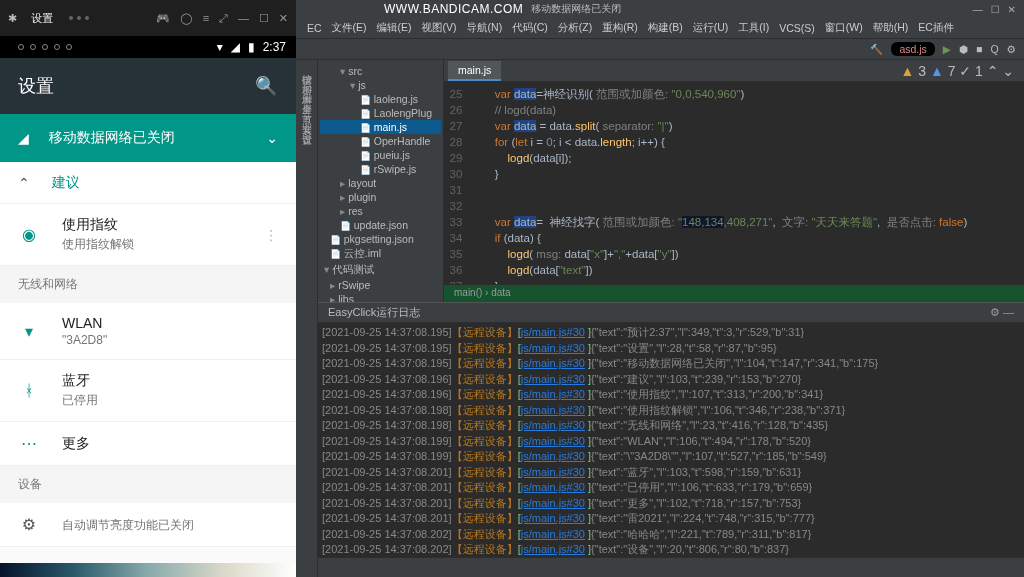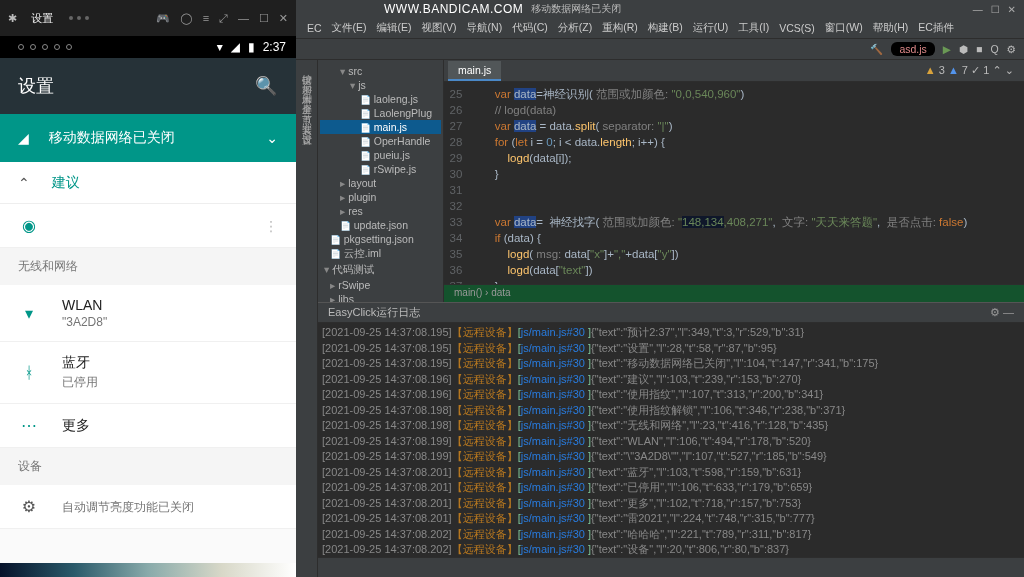--- a/index.html
+++ b/index.html
@@ -48,35 +48,35 @@
 .tree .node{padding:1px 2px 1px 4px;white-space:nowrap}
 .tree .l1{padding-left:10px}.tree .l2{padding-left:20px}.tree .l3{padding-left:30px}.tree .l4{padding-left:40px}
 .tree .sel{background:#0d5a8e;color:#fff}
 .tree .folder::before{content:"▸ ";color:#888}
 .tree .open::before{content:"▾ ";color:#888}
 .tree .file::before{content:"📄 ";font-size:9px}
 .editor-wrap{flex:1;display:flex;flex-direction:column;min-width:0}
 .tabs{height:22px;background:#3c3f41;border-bottom:1px solid #2d2d2d;display:flex;align-items:center;padding-left:4px;font-size:10.5px}
 .tabs .tab{padding:3px 10px;color:#bbb}
 .tabs .tab.active{background:#515658;color:#fff;border-bottom:2px solid #4a88c7}
-.tabs .warns{margin-left:auto;padding-right:10px;color:#bbb;font-size:11px}
+.tabs .warns{margin-left:auto;padding-right:10px;color:#bbb;font-size:14px}
 .tabs .warns .a{color:#d9a33c}.tabs .warns .b{color:#5394ec}
 .editor{flex:1;display:flex;background:#2b2b2b;font-family:Consolas,monospace;font-size:11.5px;overflow:hidden}
 .lnums{width:30px;text-align:center;color:#606366;padding:4px 6px 0 0;line-height:16px}
 .code{flex:1;padding:4px 0 0 8px;line-height:16px;color:#a9b7c6;white-space:pre}
 .kw{color:#cc7832}.str{color:#6a8759}.cmt{color:#808080}.fn{color:#ffc66d}.num{color:#6897bb}.hl{background:#214283}.sel-hl{background:#0f172a}
 .crumb-bar{height:18px;background:#14532d;border-top:1px solid #2d2d2d;font-size:10px;padding:2px 10px;color:#999}
 .console{height:255px;background:#2b2b2b;border-top:1px solid #555;display:flex;flex-direction:column;font-family:Consolas,monospace;font-size:11px}
 .console-head{height:20px;background:#3c3f41;display:flex;align-items:center;padding:0 10px;color:#bbb;border-bottom:1px solid #2d2d2d}
 .console-head .gear{margin-left:auto;color:#999}
 .console-body{flex:1;overflow:hidden;padding:2px 4px;line-height:15.5px}
 .console-body .line{white-space:nowrap;color:#7ec699}
 .console-body .ts{color:#888}
 .console-body .tag{color:#b8781f}
-.console-body .link{color:#287bde;}
+.console-body .link{color:#287bde;text-decoration:underline}
 .console-body .json{color:#888}
 .bottombar{height:20px;background:#3c3f41;border-top:1px solid #2d2d2d}
 </style>
 </head>
 <body>
 
 <div class="left">
   <div class="android-top">
     <span>✱</span>
     <span class="tab">设置</span>
@@ -116,20 +116,24 @@
     <span>◢</span>
     <span>移动数据网络已关闭</span>
     <span class="chev">⌄</span>
   </div>
   <div class="suggest">
     <span class="arrow">⌃</span>
     <span>建议</span>
   </div>
   <div class="row">
     <span class="icon">◉</span>
+    <div class="txt">
+      <div class="title">使用指纹</div>
+      <div class="sub">使用指纹解锁</div>
+    </div>
     <span class="more">⋮</span>
   </div>
   <div class="section">无线和网络</div>
   <div class="row">
     <span class="icon">▾</span>
     <div class="txt">
       <div class="title">WLAN</div>
       <div class="sub">"3A2D8"</div>
     </div>
   </div>

